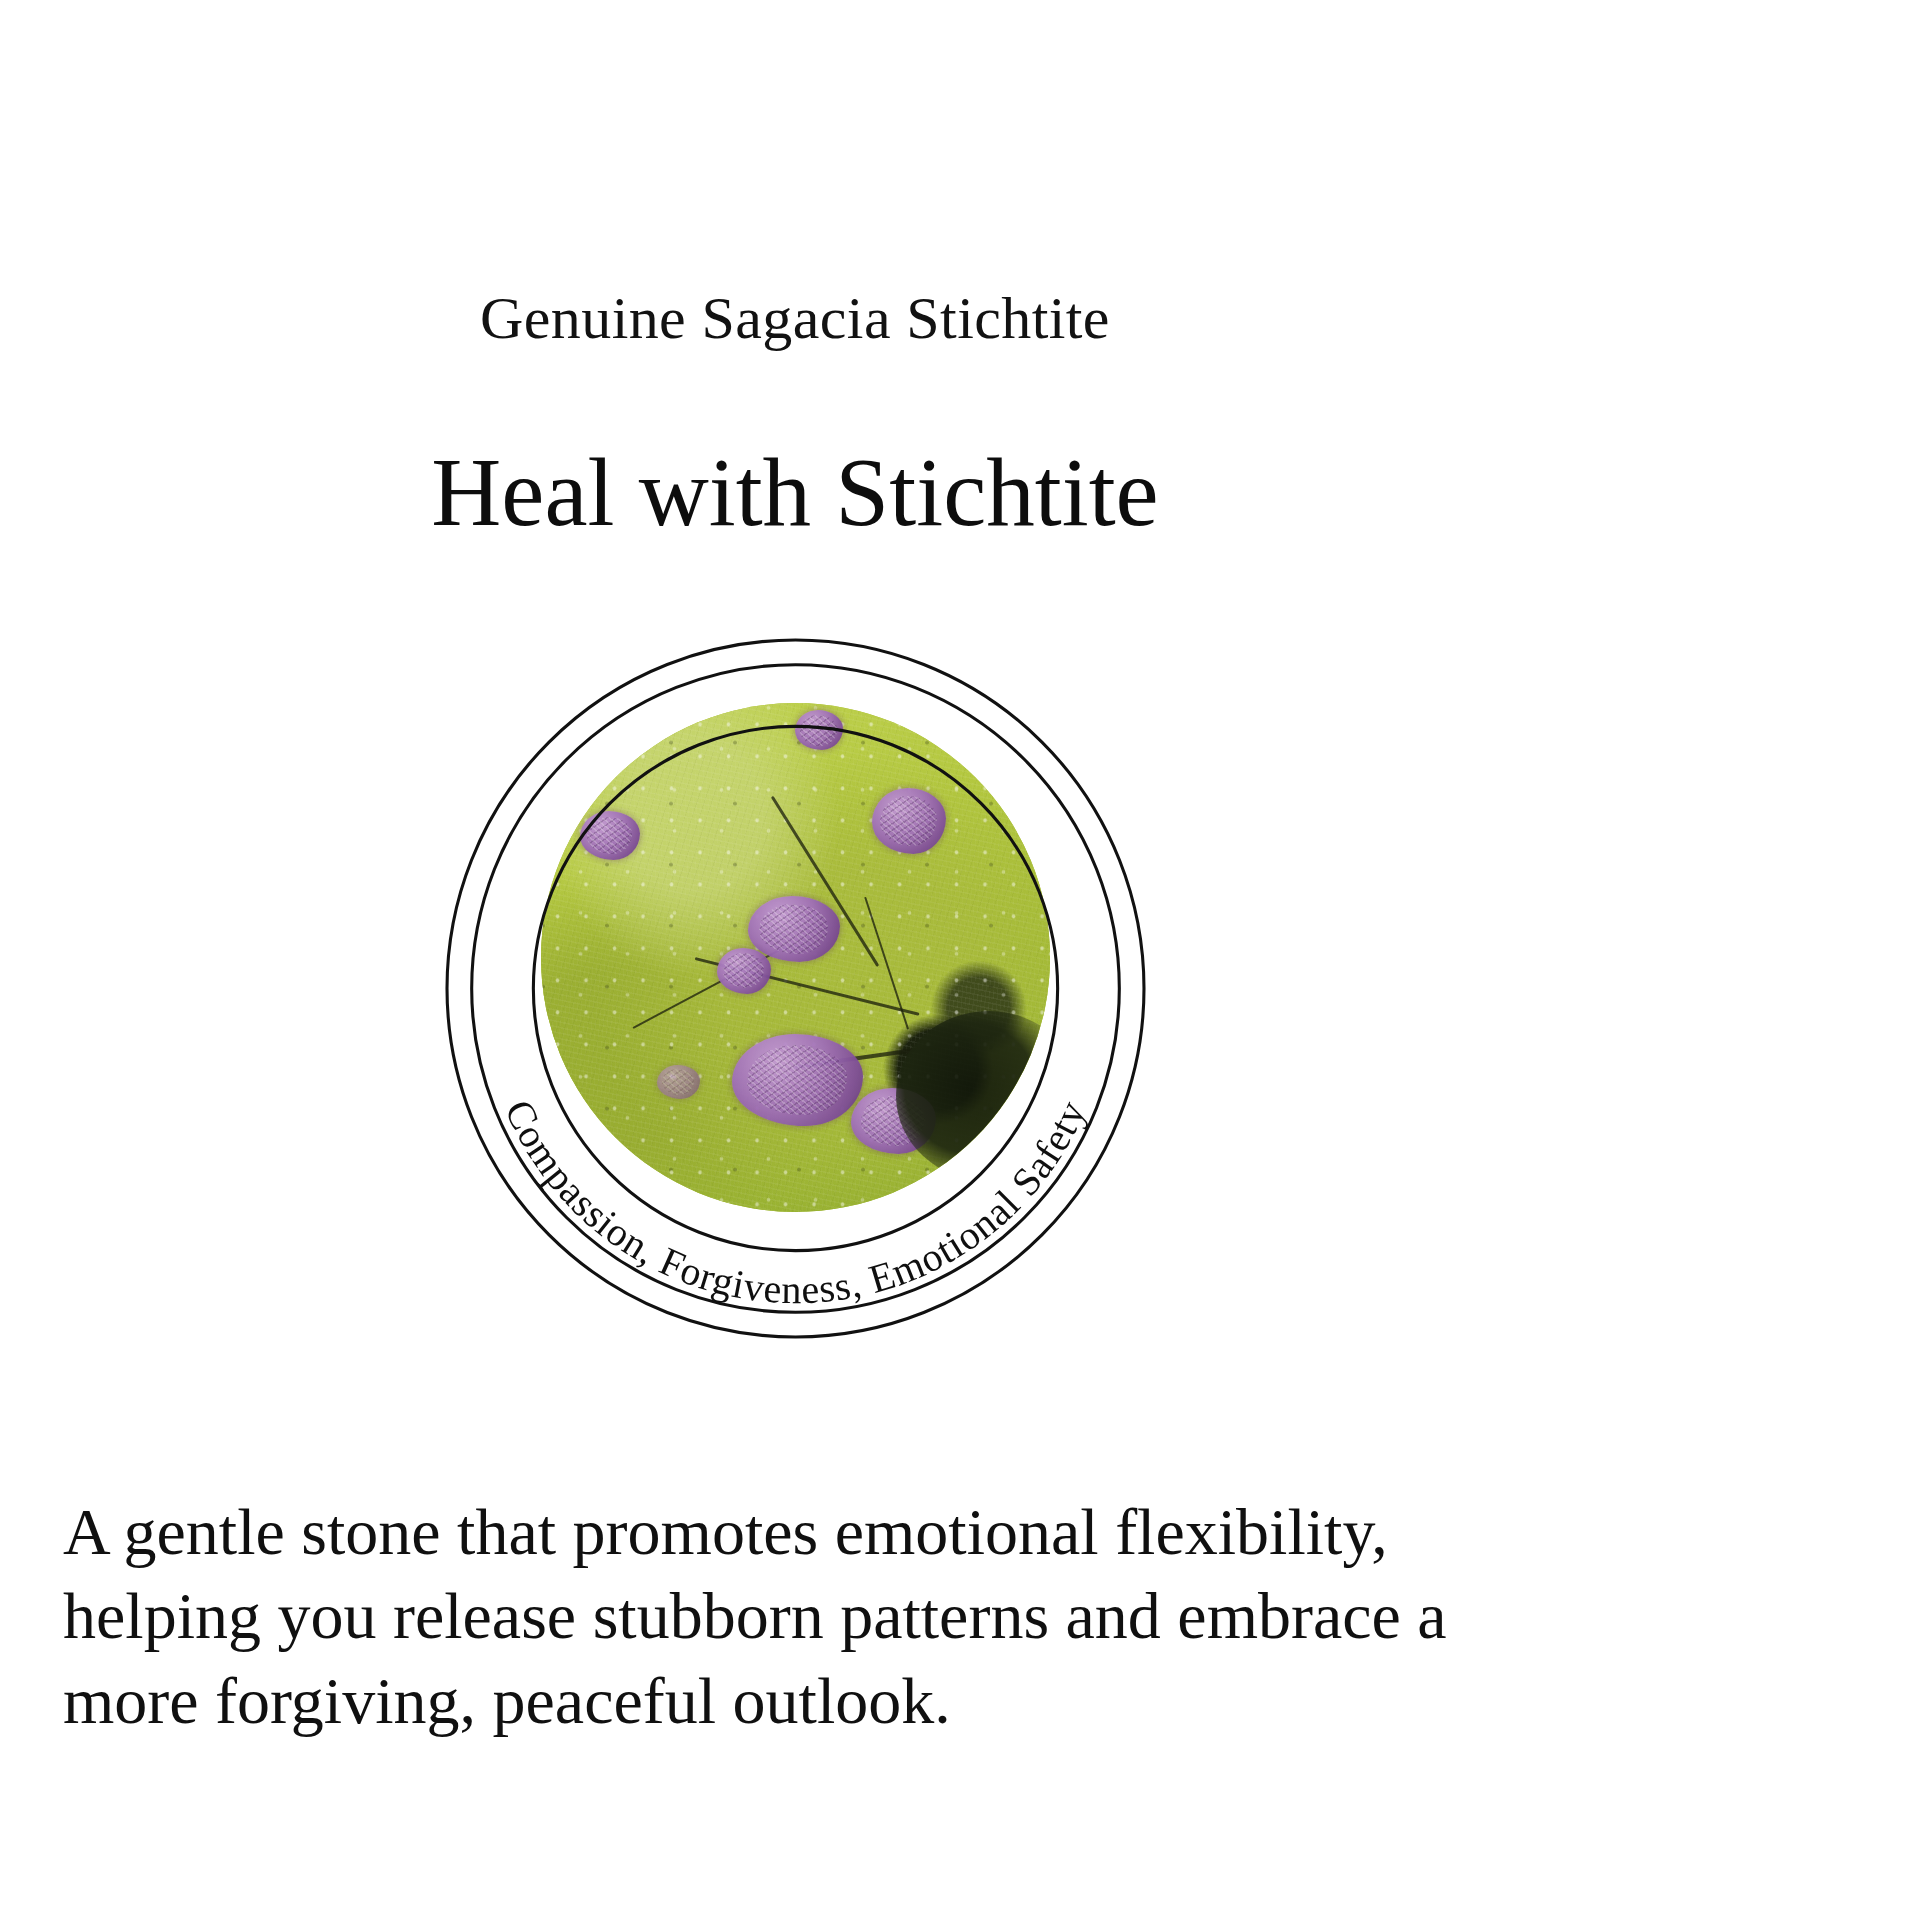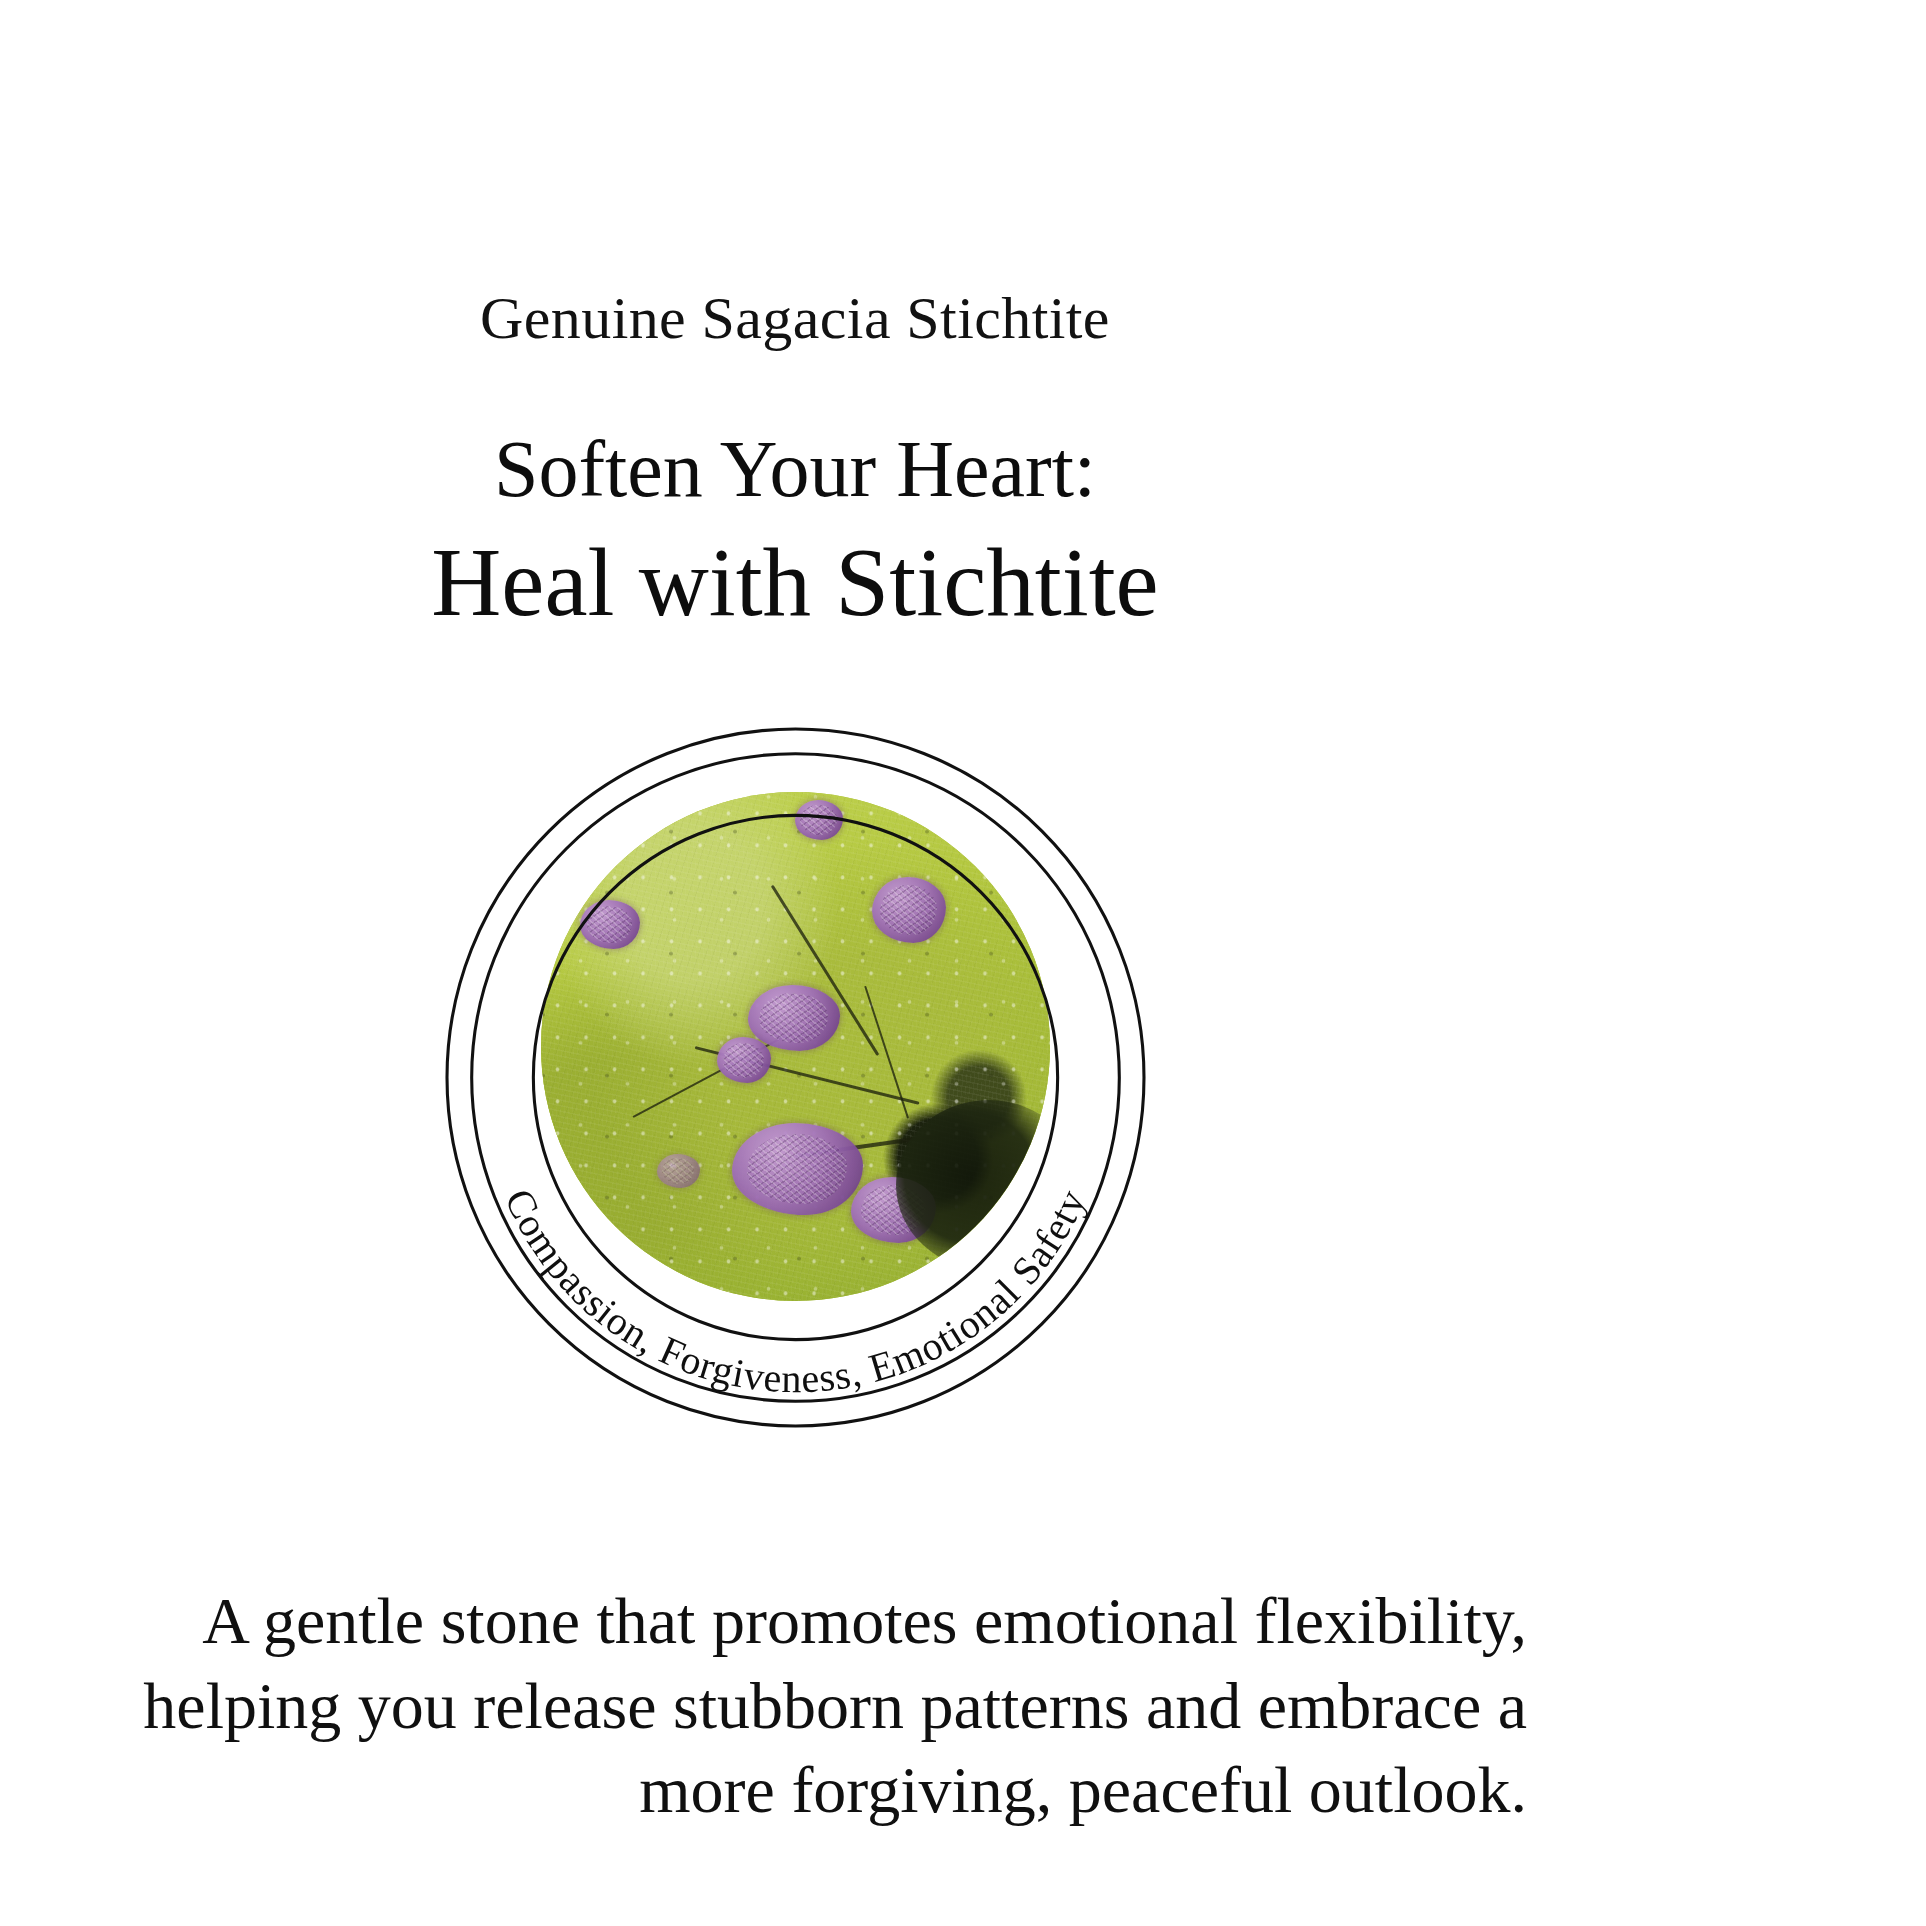--- a/index.html
+++ b/index.html
@@ -149,36 +149,35 @@
   .ring-text {
     font-family: "Liberation Serif", serif;
     font-size: 52px;
     fill: #0f0f0f;
     letter-spacing: 1px;
   }
 
   .description {
     margin-top: 116px;
     width: 1464px;
-    text-align: right;
+    text-align: left;
     font-size: 66px;
     line-height: 1.28;
     color: #101010;
     font-family: "Liberation Serif", serif;
   }
 </style>
 </head>
 <body style="background: rgb(255, 255, 255); color: rgb(17, 17, 17);">
 
 <div class="card">
 
   <div class="eyebrow">Genuine Sagacia Stichtite</div>
 
   <div class="headline">
-    <span class="headline-line1">Soften Your Heart:</span>
     <span class="headline-line2">Heal with Stichtite</span>
   </div>
 
   <div class="emblem">
 
     <div class="stone-wrap">
       <div class="stone"></div>
       <div class="grain"></div>
       <div class="speckle"></div>
 

